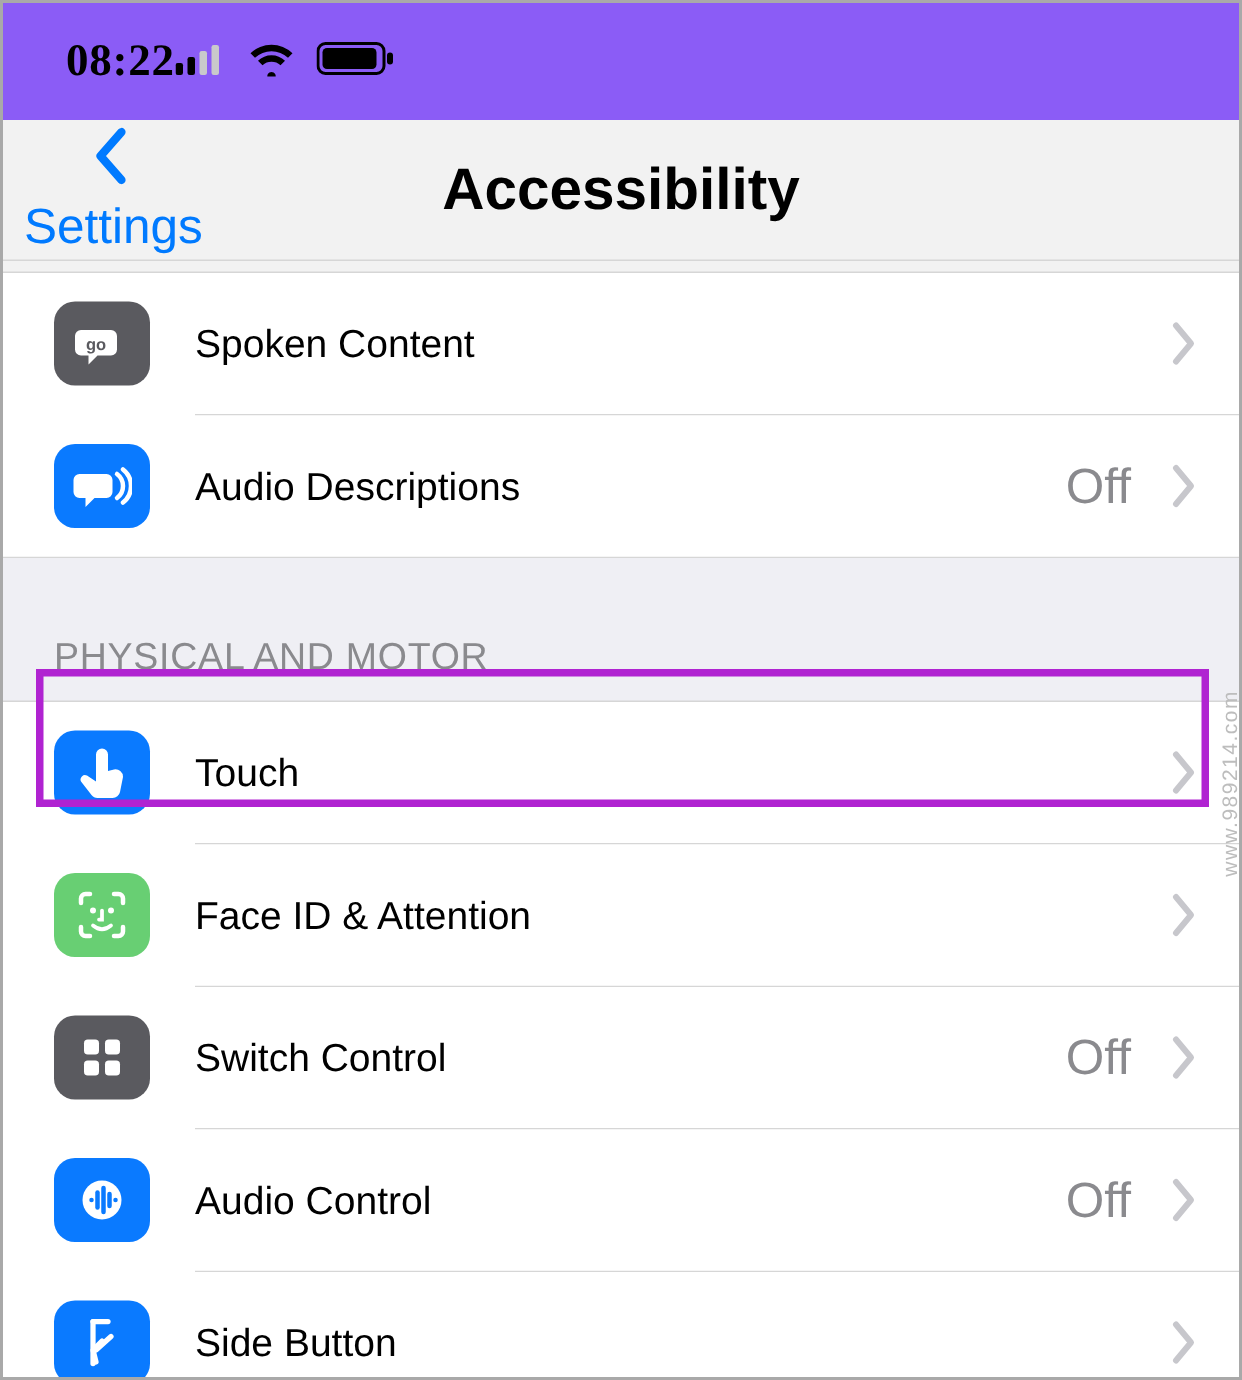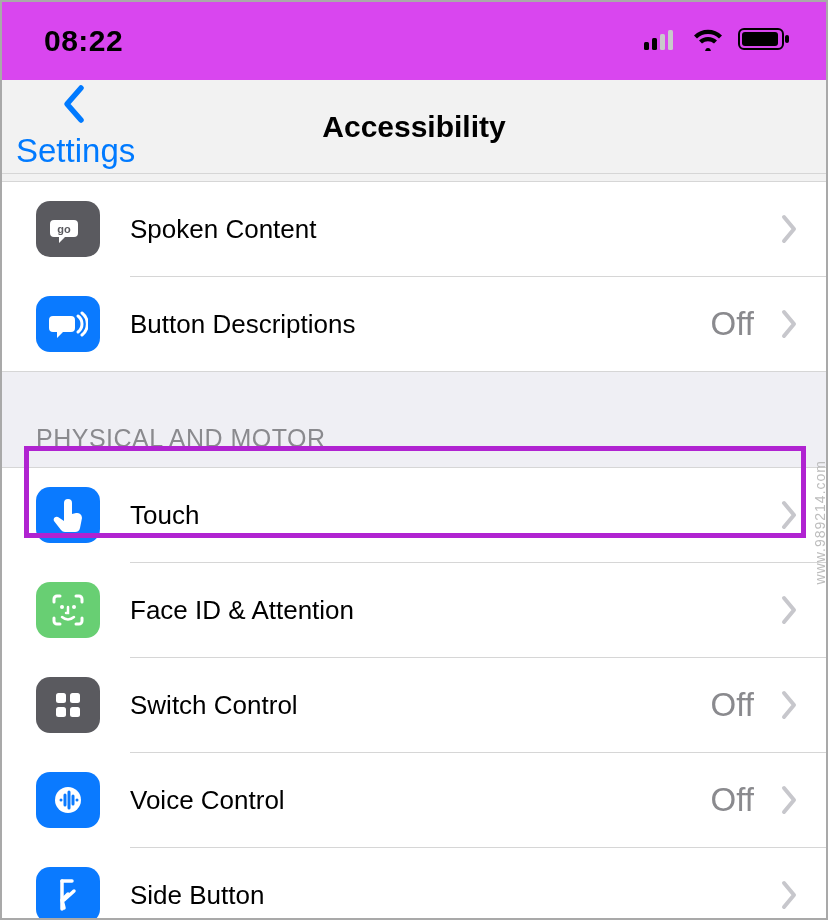--- a/index.html
+++ b/index.html
@@ -9,25 +9,26 @@
     background: #fff;
     color: #000;
     border: 2px solid #a9a9a9;
     position: relative;
     overflow: hidden;
   }
 
   
   .status-bar {
     display: flex;
-    justify-content: space-between;
+    justify-content: flex-start;
     align-items: center;
     height: 78px;
     padding: 0 36px 0 42px;
-    background: #d946ef;
+    background: #8b5cf6;
+    font-family: Liberation Serif, serif;
   }
   .status-time {
     font-size: 30px;
     font-weight: 600;
     letter-spacing: 0.5px;
   }
   .status-icons {
     display: flex;
     align-items: center;
     gap: 14px;
@@ -49,21 +50,21 @@
     font-size: 33px;
     padding-left: 14px;
     cursor: pointer;
     flex-direction: column;
   }
   .nav-back .chev { margin-right: 4px; }
   .nav-title {
     position: absolute;
     left: 0; right: 0;
     text-align: center;
-    font-size: 30px;
+    font-size: 39px;
     font-weight: 600;
     pointer-events: none;
   }
 
   
   .spacer-top { height: 8px; background: #f2f2f2; border-bottom: 1px solid #d6d6d6; }
   .group-header {
     background: #efeff4;
     color: #8a8a8e;
     font-size: 25px;
@@ -199,21 +200,21 @@
 <div class="sep"></div>
 
 <div class="cell">
   <div class="app-icon ic-blue">
     <svg width="40" height="40" viewBox="0 0 40 40">
       <path d="M5 12 h18 a4 4 0 0 1 4 4 v8 a4 4 0 0 1 -4 4 h-8 l-6 6 v-6 h-4 a4 4 0 0 1 -4 -4 v-8 a4 4 0 0 1 4 -4 Z" fill="#fff"></path>
       <path d="M30 12 a10 10 0 0 1 0 16" fill="none" stroke="#fff" stroke-width="3" stroke-linecap="round"></path>
       <path d="M34 9 a14 14 0 0 1 0 22" fill="none" stroke="#fff" stroke-width="3" stroke-linecap="round"></path>
     </svg>
   </div>
-  <div class="label">Button Descriptions</div>
+  <div class="label">Audio Descriptions</div>
   <div class="value">Off</div>
   <span class="chev-right">
     <svg width="18" height="30" viewBox="0 0 18 30">
         <polyline points="4,3 14,15 4,27" fill="none" stroke="#c7c7cc" stroke-width="4" stroke-linecap="round" stroke-linejoin="round"></polyline>
       </svg>
   </span>
 </div>
 
 <div class="sep-full"></div>
 <div class="group-header">PHYSICAL AND MOTOR</div>
@@ -282,21 +283,21 @@
       <circle cx="20" cy="20" r="13" fill="#fff"></circle>
       <g stroke="#0a7aff" stroke-width="3" stroke-linecap="round">
         <line x1="13" y1="20" x2="13" y2="20"></line>
         <line x1="17" y1="15" x2="17" y2="25"></line>
         <line x1="21" y1="12" x2="21" y2="28"></line>
         <line x1="25" y1="16" x2="25" y2="24"></line>
         <line x1="29" y1="20" x2="29" y2="20"></line>
       </g>
     </svg>
   </div>
-  <div class="label">Voice Control</div>
+  <div class="label">Audio Control</div>
   <div class="value">Off</div>
   <span class="chev-right">
     <svg width="18" height="30" viewBox="0 0 18 30">
         <polyline points="4,3 14,15 4,27" fill="none" stroke="#c7c7cc" stroke-width="4" stroke-linecap="round" stroke-linejoin="round"></polyline>
       </svg>
   </span>
 </div>
 <div class="sep"></div>
 
 <div class="cell">

